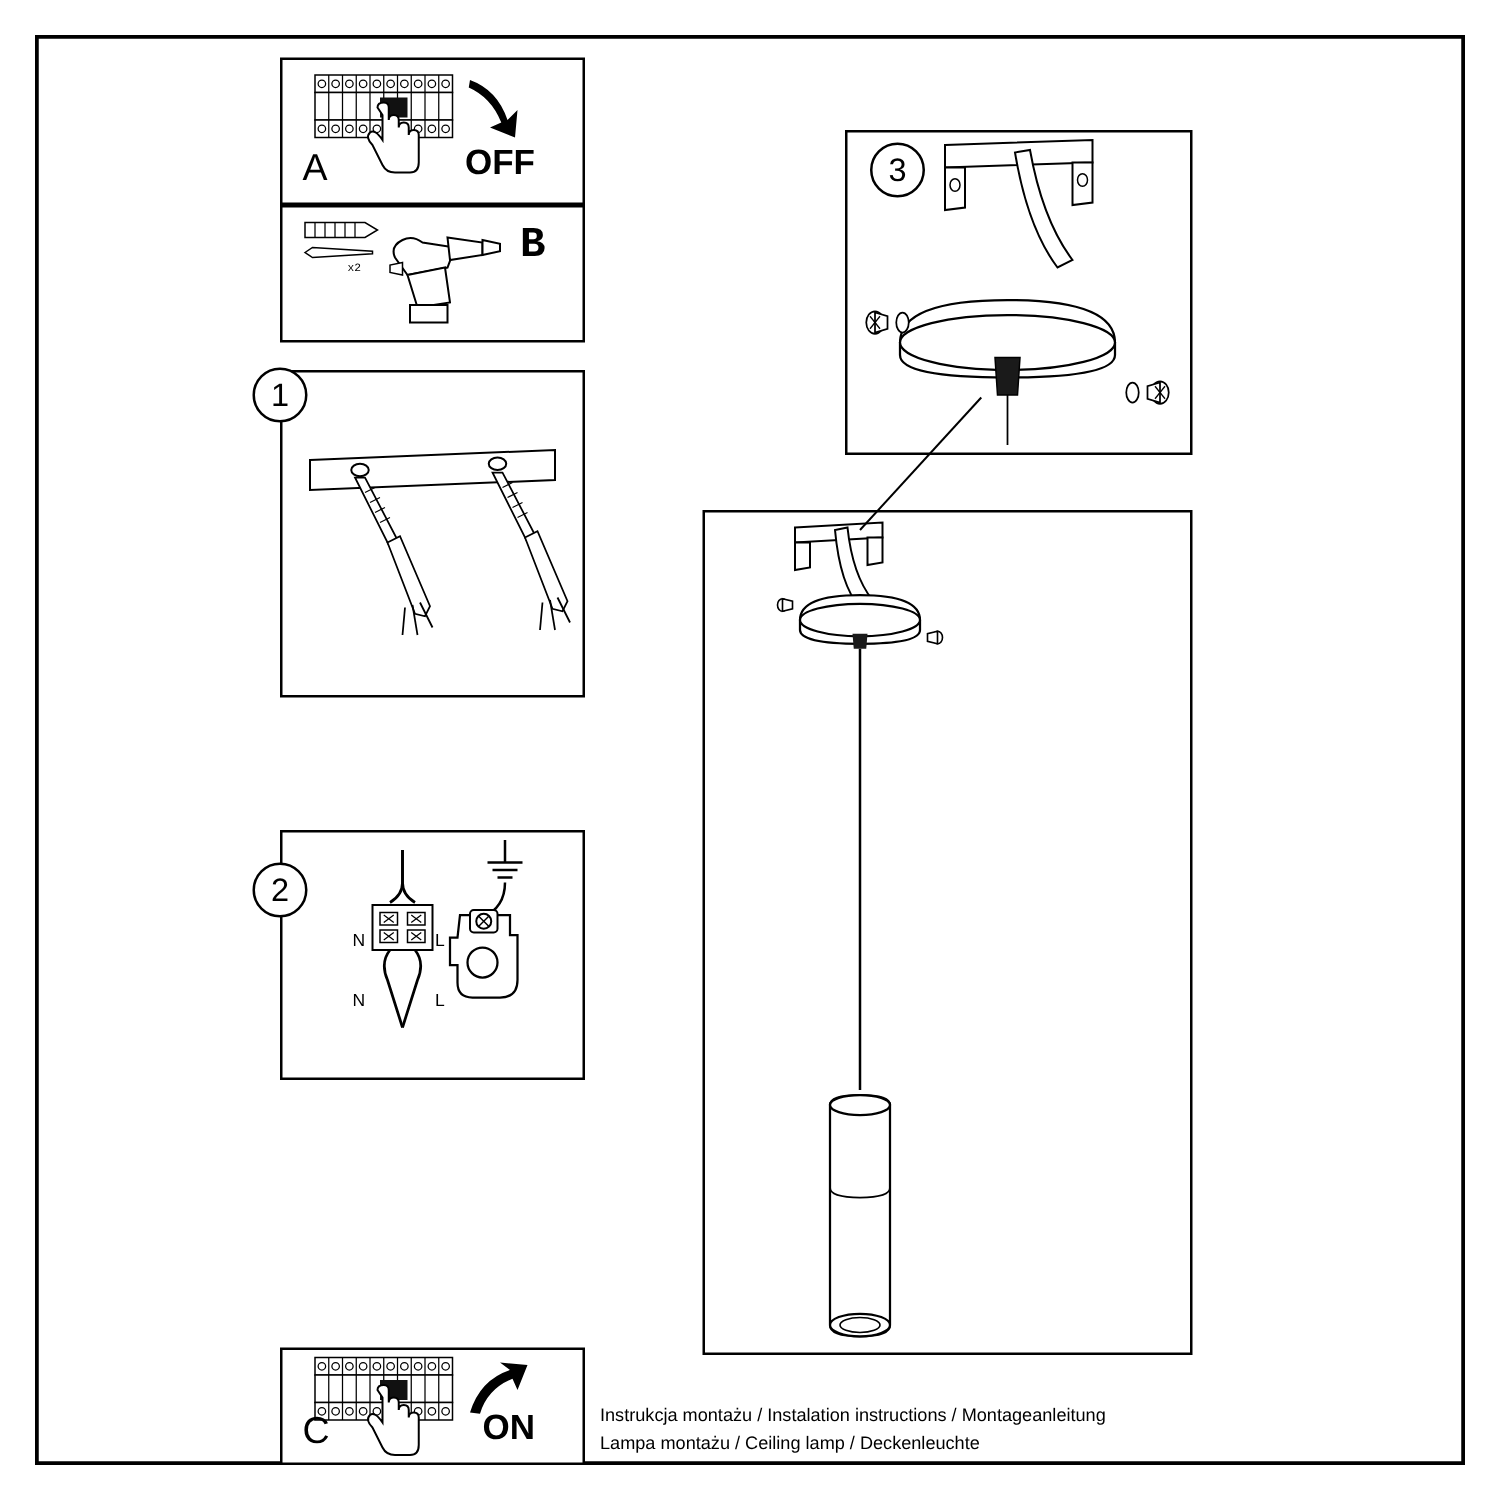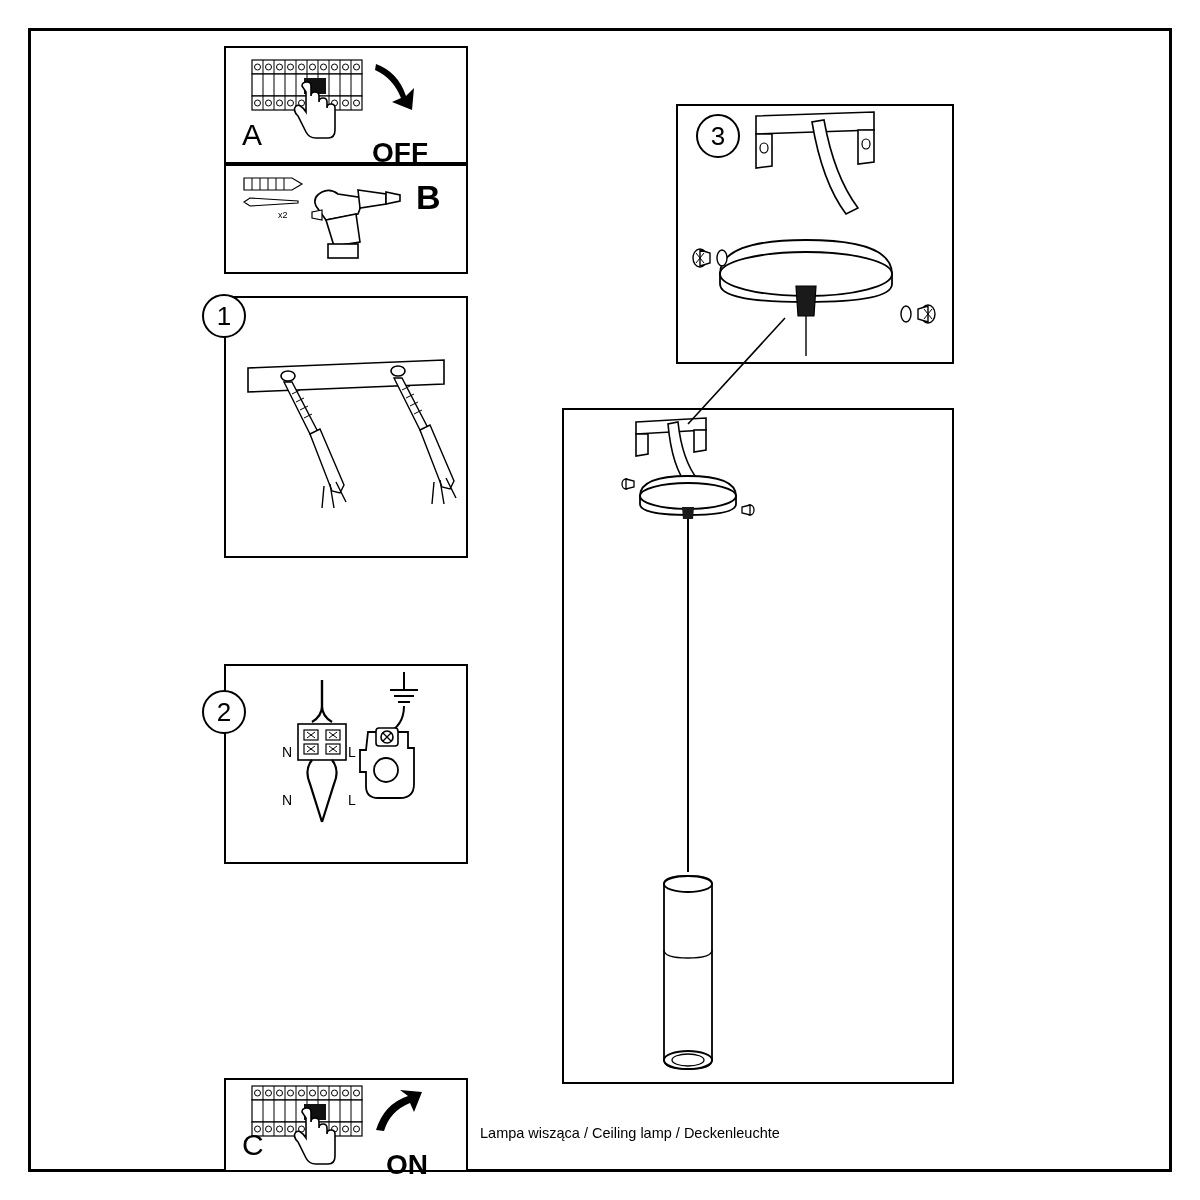--- a/index.html
+++ b/index.html
@@ -30,39 +30,38 @@
     box-sizing: border-box;
   }
   .panel {
     position: absolute;
     border: 2px solid #000;
     box-sizing: border-box;
     background: #fff;
   }
   
   #panel-a { left: 224px; top: 46px;  width: 244px; height: 118px; }
-  #panel-b { left: 224px; top: 164px; width: 244px; height: 110px; }
+  #panel-b { left: 224px; top: 164px; width: 244px; height: 110px; font-family: Liberation Mono, monospace; }
   #panel-1 { left: 224px; top: 296px; width: 244px; height: 262px; }
   #panel-2 { left: 224px; top: 664px; width: 244px; height: 200px; }
   #panel-c { left: 224px; top: 1078px; width: 244px; height: 94px; }
   #panel-3 { left: 676px; top: 104px; width: 278px; height: 260px; }
   #panel-main { left: 562px; top: 408px; width: 392px; height: 676px; }
 
   .panel-letter {
     position: absolute;
     font-size: 30px;
     font-weight: 400;
     line-height: 1;
   }
   .big-word {
     position: absolute;
     font-size: 28px;
     font-weight: 700;
     line-height: 1;
-    margin-top: 23px;
   }
   .step-circle {
     position: absolute;
     width: 44px;
     height: 44px;
     border: 2px solid #000;
     border-radius: 50%;
     display: flex;
     align-items: center;
     justify-content: center;
@@ -451,16 +450,17 @@
         <ellipse cx="124" cy="650" rx="16" ry="6"></ellipse>
       </g>
     </svg>
   </div>
 
   <svg class="ovl" width="1200" height="1200">
     <line x1="785" y1="318" x2="688" y2="424" stroke="#000" stroke-width="1.6"></line>
   </svg>
 
   <div class="caption">
-    <div>Lampa wisząca / Ceiling lamp / Deckenleuchte</div>
+    <div>Instrukcja montażu / Instalation instructions / Montageanleitung</div>
+    <div>Lampa montażu / Ceiling lamp / Deckenleuchte</div>
   </div>
 
 </div>
 
 </body></html>

